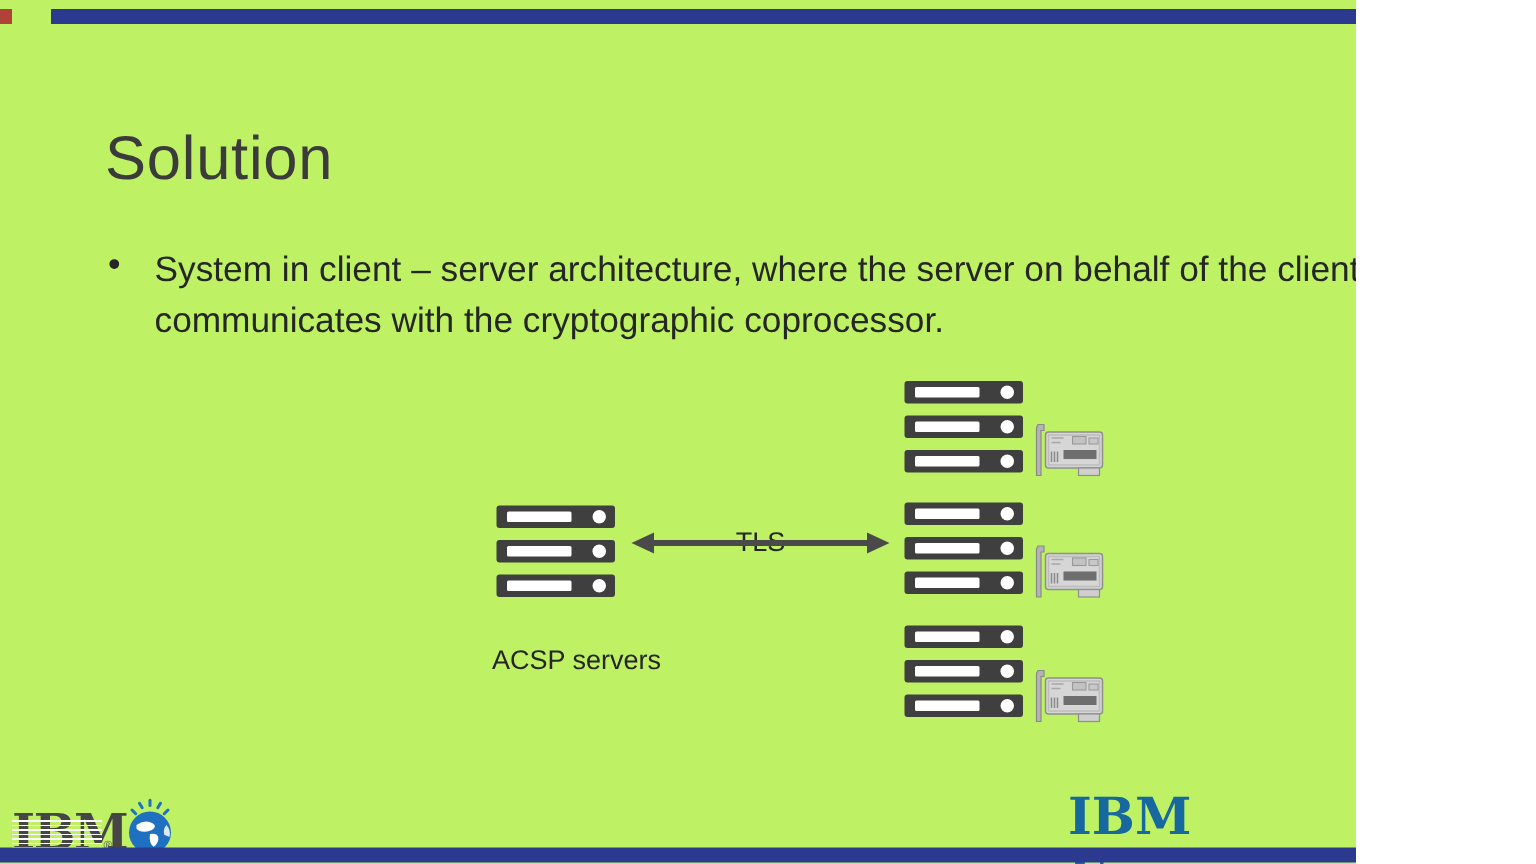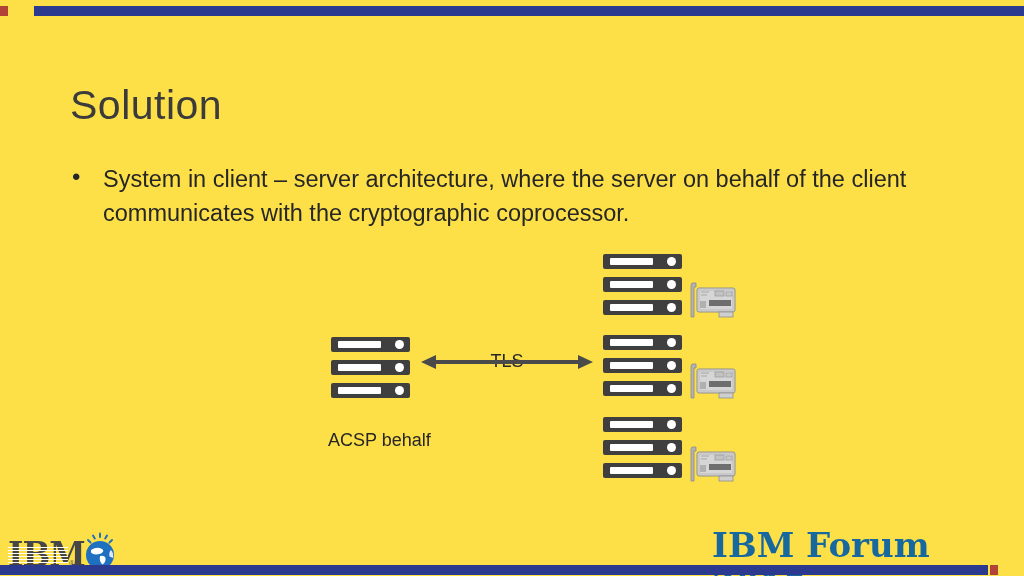--- a/index.html
+++ b/index.html
@@ -1,17 +1,17 @@
 <!DOCTYPE html>
 <html><head>
 <meta charset="utf-8">
 <style>
   html,body{margin:0;padding:0;background:#fff;}
   .slide{
-    position:relative;width:1024px;height:576px;background:#fde047;overflow:hidden;
+    position:relative;width:904px;height:576px;background:#bef264;overflow:hidden;
     font-family:"Liberation Sans",sans-serif;color:#262626;
   }
   
   .accent-top{position:absolute;left:34px;top:6px;width:990px;height:10px;background:#2b3a8f;}
   .accent-top-notch{position:absolute;left:0;top:6px;width:8px;height:10px;background:#b04237;}
   .accent-bottom{position:absolute;left:0;top:565px;width:988px;height:10px;background:#2b3a8f;}
   .accent-bottom-notch{position:absolute;left:990px;top:565px;width:8px;height:10px;background:#b04237;}
 
   .title{
     position:absolute;left:70px;top:55px;font-size:41px;font-weight:400;
@@ -83,21 +83,21 @@
   <div class="bullet">
     <span class="bullet-marker">•</span>
     <div class="bullet-text">System in client – server architecture, where the server on behalf of the client communicates with the cryptographic coprocessor.</div>
   </div>
 
   <div class="stack stack-client">
     <div class="unit"></div>
     <div class="unit"></div>
     <div class="unit"></div>
   </div>
-  <div class="diagram-label label-client">ACSP behalf</div>
+  <div class="diagram-label label-client">ACSP servers</div>
 
   <div class="diagram-label label-tls">TLS</div>
   <div class="arrow">
     <div class="arrow-head-left"></div>
     <div class="arrow-shaft"></div>
     <div class="arrow-head-right"></div>
   </div>
 
   <div class="stack stack-server-1">
     <div class="unit"></div>

